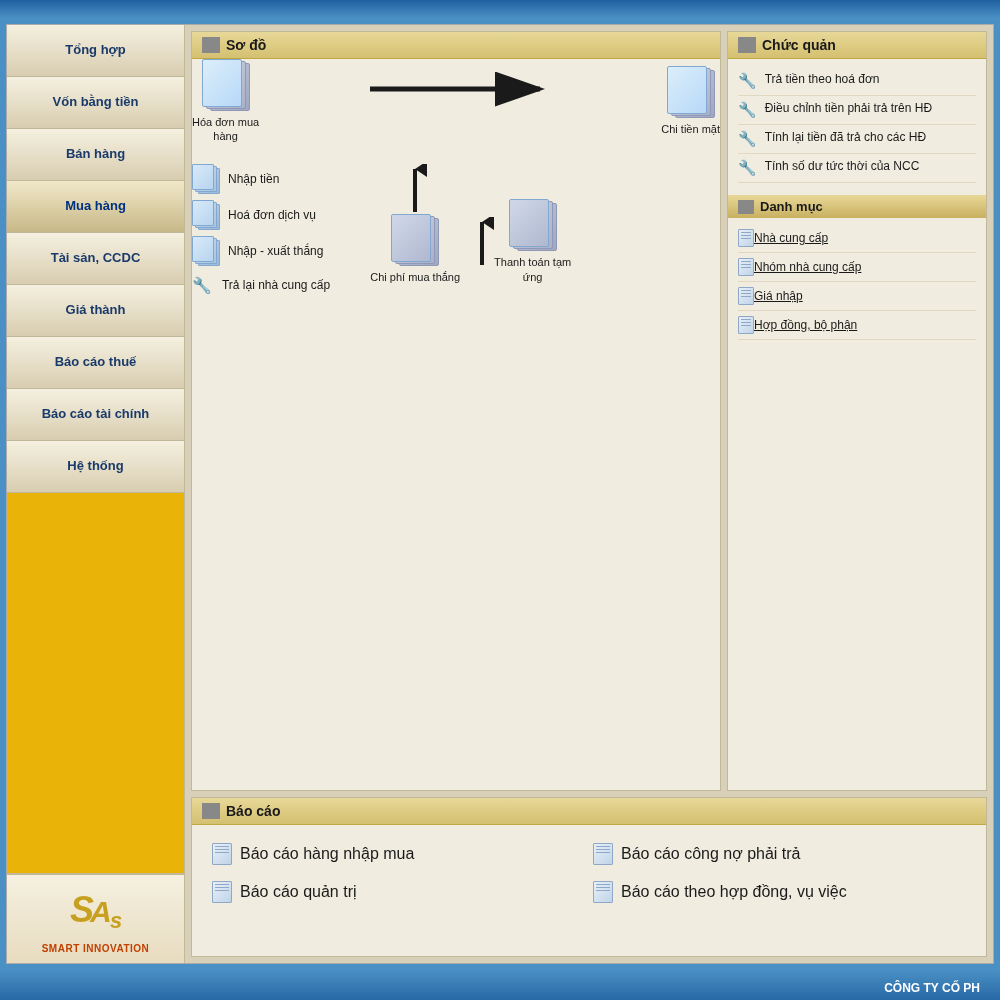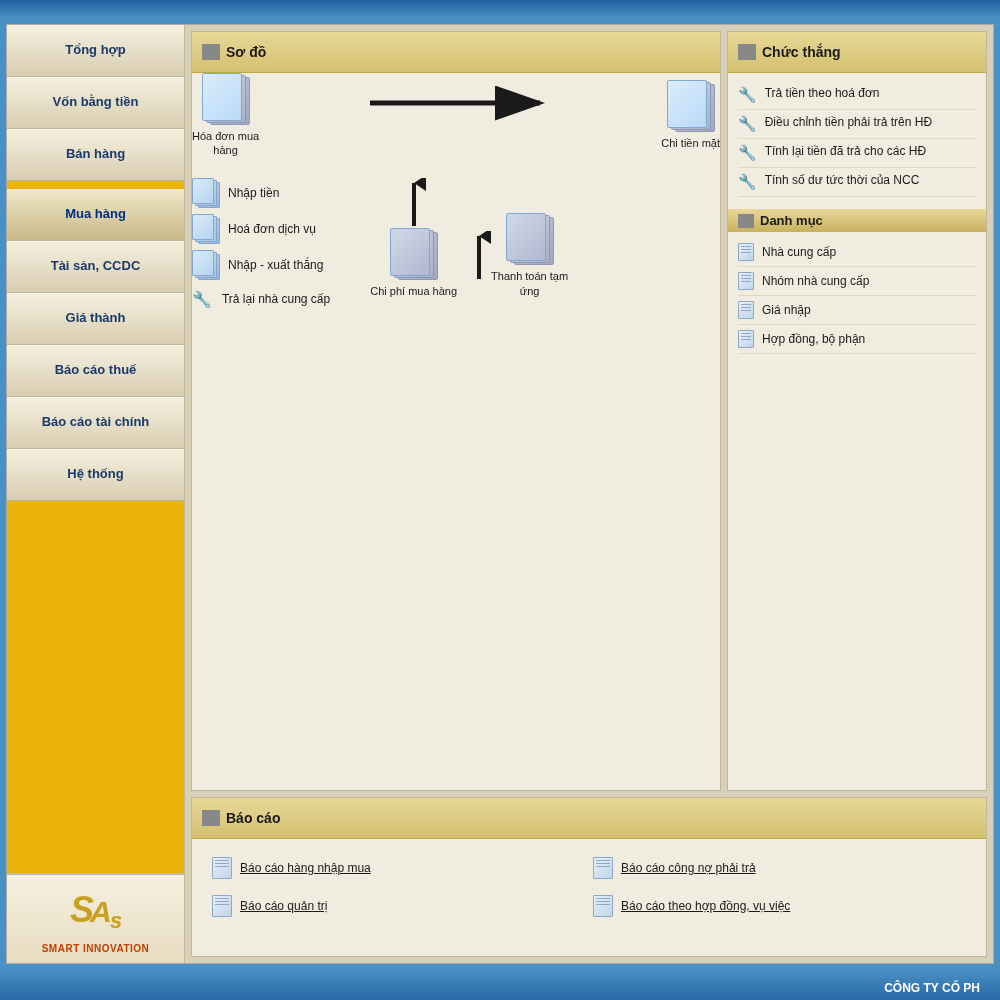--- a/index.html
+++ b/index.html
@@ -49,21 +49,20 @@
       color: #1a3a6a;
       font-weight: bold;
       font-size: 13px;
       padding: 4px 8px;
       line-height: 1.3;
     }
 
     .sidebar-item.active {
       background: linear-gradient(to bottom, #f0e8c8, #c8b888);
       color: #003080;
-      margin-top: 8px;
     }
 
     .sidebar-logo {
       margin-top: auto;
       height: 90px;
       background: linear-gradient(to bottom, #f5f0e0, #e8dcc0);
       border-top: 2px solid #c0b898;
       display: flex;
       flex-direction: column;
       align-items: center;
@@ -123,21 +122,21 @@
     .bao-cao-panel {
       background: #f0ece0;
       border: 1px solid #c0b898;
       height: 160px;
     }
 
     
     .panel-header {
       background: linear-gradient(to bottom, #e8d898, #d4c070);
       border-bottom: 1px solid #c0a840;
-      padding: 12px 10px;
+      padding: 5px 10px;
       display: flex;
       align-items: center;
       gap: 6px;
       font-weight: bold;
       font-size: 14px;
       color: #1a1a1a;
     }
 
     .sub-header {
       background: linear-gradient(to bottom, #e8d898, #c8b060);
@@ -264,26 +263,26 @@
     }
 
     
     .danh-muc-items {
       padding: 6px 10px;
     }
 
     .danh-muc-item {
       display: flex;
       align-items: center;
-      gap: 8px;
       padding: 5px 0;
       border-bottom: 1px solid #e0d8c0;
       cursor: pointer;
       font-size: 12px;
       color: #1a1a1a;
+      text-decoration: underline;
     }
 
     .doc-small-icon {
       width: 16px;
       height: 18px;
       background: linear-gradient(135deg, #e8f0f8, #c0d4e8);
       border: 1px solid #90a8c8;
       border-radius: 1px;
       flex-shrink: 0;
       position: relative;
@@ -307,23 +306,22 @@
       gap: 0;
       padding: 10px 16px;
     }
 
     .bao-cao-item {
       display: flex;
       align-items: center;
       gap: 8px;
       padding: 8px 4px;
       cursor: pointer;
-      font-size: 12px;
-      color: #1a1a1a;
-      text-decoration: underline;
+      font-size: 16px;
+      color: #1a1a1a;
     }
 
     
     .bottom-bar {
       height: 36px;
       background: linear-gradient(to bottom, #4a90c4, #2060a0);
       display: flex;
       align-items: center;
       justify-content: flex-end;
       padding: 0 20px;
@@ -457,21 +455,21 @@
                       </marker>
                     </defs>
                     <line x1="12" y1="48" x2="12" y2="5" stroke="#1a1a1a" stroke-width="4" marker-end="url(#arrowup1)"></line>
                   </svg>
                   <div class="doc-icon">
                     <div class="doc-pages">
                       <div class="doc-page gray"></div>
                       <div class="doc-page gray"></div>
                       <div class="doc-page" style="background:linear-gradient(135deg,#d0d8e8,#b0b8d0);"></div>
                     </div>
-                    <div class="doc-label">Chi phí mua hàng</div>
+                    <div class="doc-label">Chi phí mua thắng</div>
                   </div>
                 </div>
 
                 <div style="display:flex;align-items:center;">
                   <svg width="24" height="50">
                     <defs>
                       <marker id="arrowup2" markerWidth="8" markerHeight="6" refX="4" refY="0" orient="auto">
                         <polygon points="0 6, 4 0, 8 6" fill="#1a1a1a"></polygon>
                       </marker>
                     </defs>
@@ -488,21 +486,21 @@
                 </div>
               </div>
             </div>
           </div>
         </div>
       </div>
 
       <div class="chuc-nang-panel">
         <div class="panel-header">
           <div style="width:18px;height:16px;background:#888;display:inline-block;flex-shrink:0;"></div>
-          <span>Chức thắng</span>
+          <span>Chức quản</span>
         </div>
         <div class="chuc-nang-items">
           <div class="chuc-nang-item">
             <span style="font-size:15px;flex-shrink:0;">🔧</span>
             <span>Trả  tiền theo hoá đơn</span>
           </div>
           <div class="chuc-nang-item">
             <span style="font-size:15px;flex-shrink:0;">🔧</span>
             <span>Điều chỉnh tiền phải trả trên HĐ</span>
           </div>

